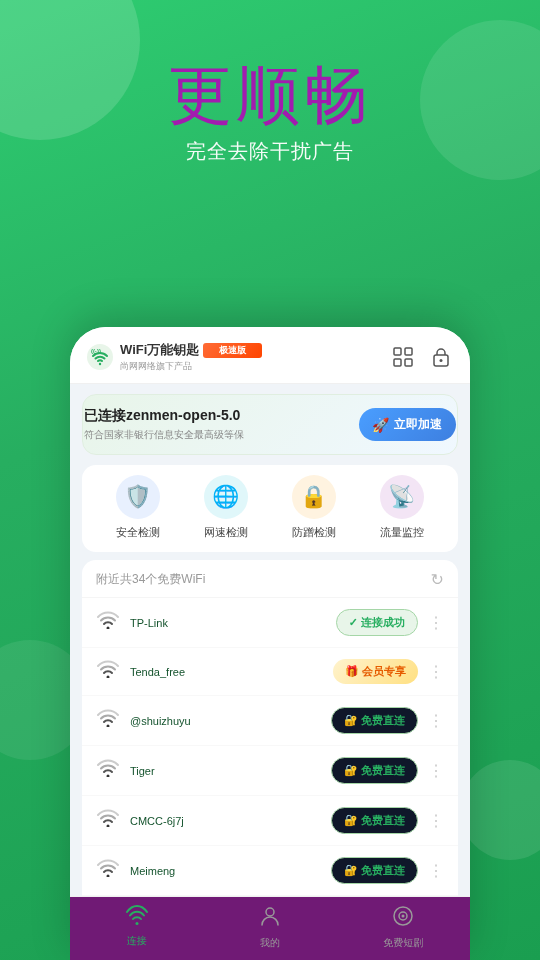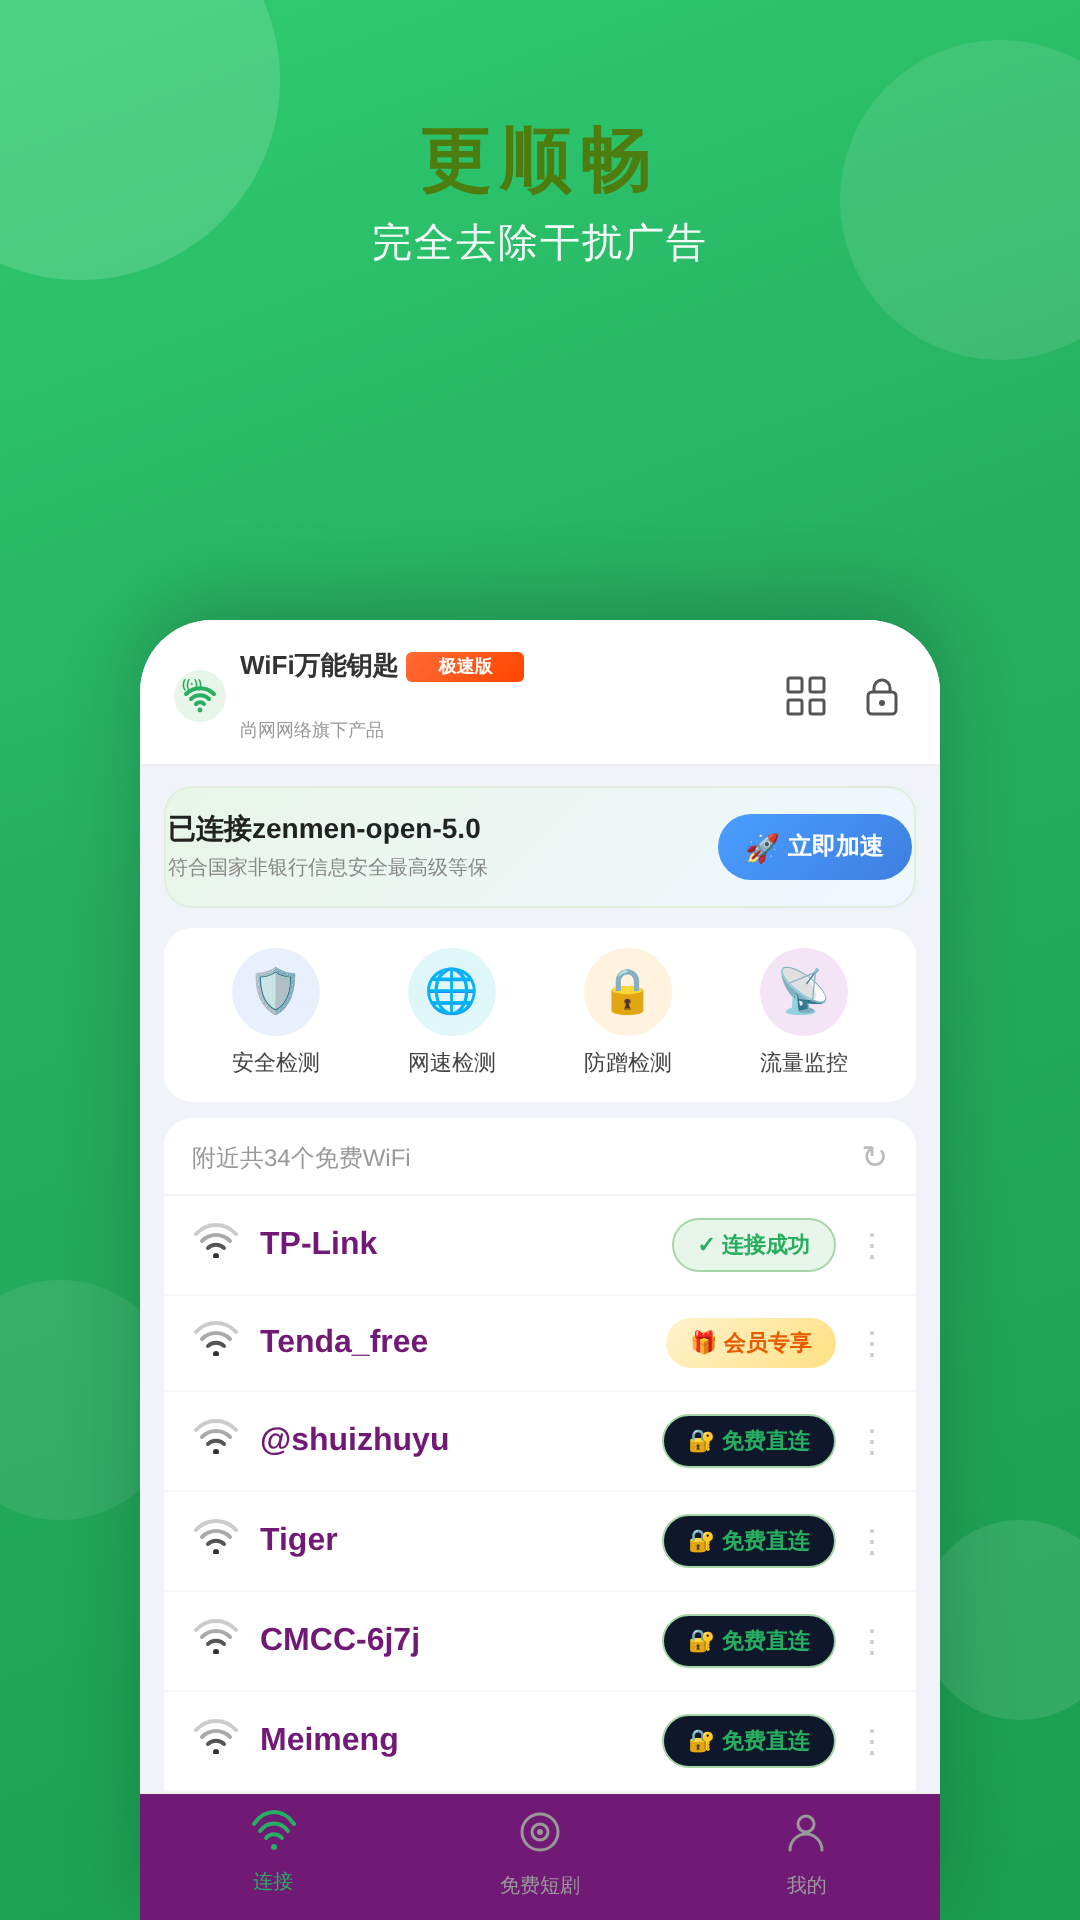--- a/index.html
+++ b/index.html
@@ -44,23 +44,23 @@
     }
 
     
     .header-section {
       text-align: center;
       padding: 60px 20px 20px;
       position: relative;
       z-index: 2;
     }
     .header-title {
-      font-size: 36px;
-      font-weight: 700;
-      color: #4d7c0f;
+      font-size: 64px;
+      font-weight: 400;
+      color: #a21caf;
       letter-spacing: 4px;
       line-height: 1.1;
     }
     .header-subtitle {
       font-size: 20px;
       color: rgba(255,255,255,0.95);
       margin-top: 8px;
       letter-spacing: 1px;
     }
 
@@ -93,21 +93,20 @@
       gap: 6px;
     }
     .wifi-logo-icon {
       width: 28px;
       height: 28px;
       color: #27ae60;
     }
     .app-name-block {
       display: flex;
       flex-direction: column;
-      gap: 16px;
     }
     .app-name-main {
       font-size: 13px;
       font-weight: 700;
       color: #333;
       display: flex;
       align-items: center;
       gap: 4px;
     }
     .speed-badge {
@@ -247,23 +246,23 @@
       gap: 10px;
     }
     .wifi-signal-icon {
       font-size: 20px;
       color: #333;
       width: 24px;
       text-align: center;
     }
     .wifi-name {
       flex: 1;
-      font-size: 16px;
-      color: #701a75;
-      font-weight: 700;
+      font-size: 11px;
+      color: #14532d;
+      font-weight: 400;
     }
     .wifi-action-btn {
       border: none;
       border-radius: 16px;
       padding: 5px 12px;
       font-size: 11px;
       font-weight: 600;
       cursor: pointer;
     }
     .btn-connected {
@@ -507,31 +506,31 @@
           <path d="M5 10.5c3.8-5 10.2-5 14 0" stroke="#27ae60" stroke-width="2" stroke-linecap="round" fill="none"></path>
           <path d="M8 14c2-2.5 6-2.5 8 0" stroke="#27ae60" stroke-width="2" stroke-linecap="round" fill="none"></path>
           <circle cx="12" cy="18.5" r="1.5" fill="#27ae60"></circle>
         </svg>
       </div>
       <div class="nav-label nav-active">连接</div>
     </div>
     <div class="nav-item nav-inactive">
       <div class="nav-icon">
         <svg width="24" height="22" viewBox="0 0 24 22" fill="none">
+          <circle cx="12" cy="7" r="4" stroke="#999" stroke-width="1.5" fill="none"></circle>
+          <path d="M4 20c0-4.4 3.6-8 8-8s8 3.6 8 8" stroke="#999" stroke-width="1.5" stroke-linecap="round" fill="none"></path>
+        </svg>
+      </div>
+      <div class="nav-label nav-inactive">我的</div>
+    </div>
+    <div class="nav-item nav-inactive">
+      <div class="nav-icon">
+        <svg width="24" height="22" viewBox="0 0 24 22" fill="none">
           <circle cx="12" cy="11" r="9" stroke="#999" stroke-width="1.5" fill="none"></circle>
           <circle cx="12" cy="11" r="4" stroke="#999" stroke-width="1.5" fill="none"></circle>
           <circle cx="12" cy="11" r="1.5" fill="#999"></circle>
         </svg>
       </div>
       <div class="nav-label nav-inactive">免费短剧</div>
     </div>
-    <div class="nav-item nav-inactive">
-      <div class="nav-icon">
-        <svg width="24" height="22" viewBox="0 0 24 22" fill="none">
-          <circle cx="12" cy="7" r="4" stroke="#999" stroke-width="1.5" fill="none"></circle>
-          <path d="M4 20c0-4.4 3.6-8 8-8s8 3.6 8 8" stroke="#999" stroke-width="1.5" stroke-linecap="round" fill="none"></path>
-        </svg>
-      </div>
-      <div class="nav-label nav-inactive">我的</div>
-    </div>
   </div>
 
 </div>
 
 </body></html>

